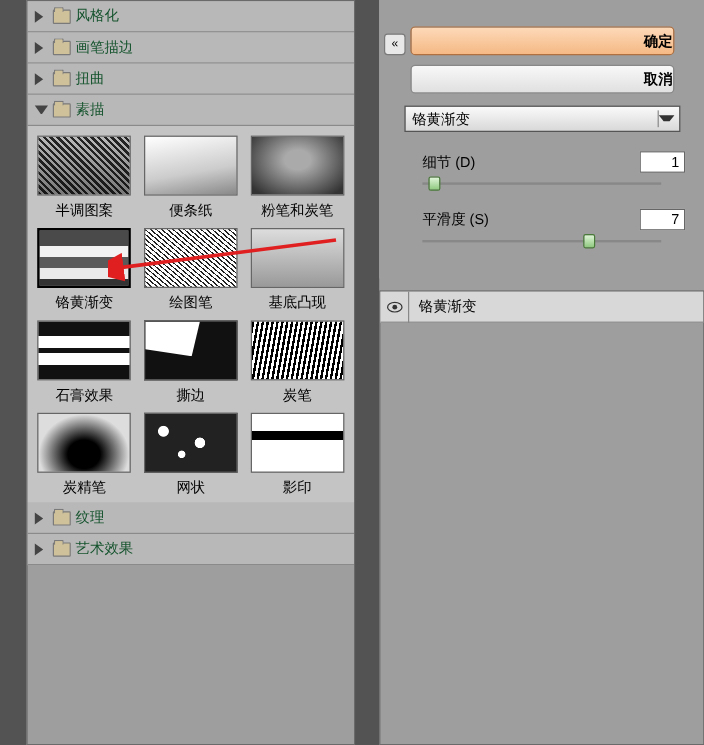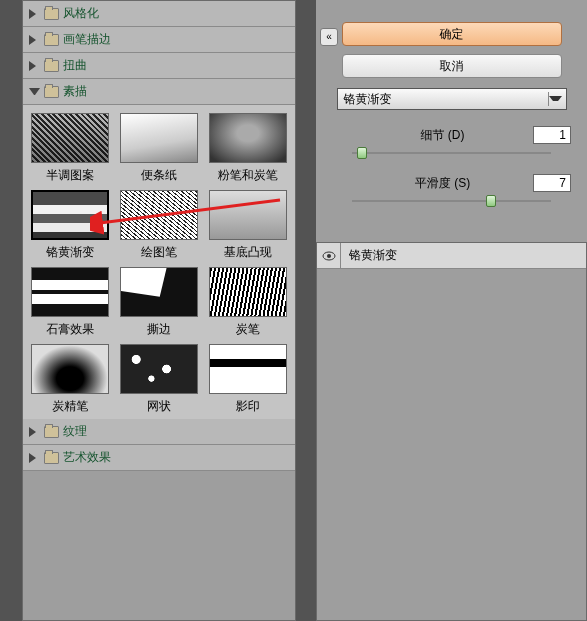--- a/index.html
+++ b/index.html
@@ -16,27 +16,27 @@
   .tri.open::before { content: ""; display: block; border-top: 7px solid #444; border-left: 5px solid transparent; border-right: 5px solid transparent; margin-top: 2px; }
   .folder-icon { width: 15px; height: 12px; background: #cfc19a; border: 1px solid #7a7a7a; border-radius: 1px; margin-right: 4px; position: relative; }
   .folder-icon::before { content: ""; position: absolute; top: -3px; left: 0; width: 6px; height: 3px; background: #cfc19a; border: 1px solid #7a7a7a; border-bottom: none; border-radius: 1px 1px 0 0; }
   .cat-label { color: #14532d; }
   .thumbs { background: #c4c4c4; padding: 8px 6px 4px 6px; display: grid; grid-template-columns: repeat(3, 1fr); gap: 6px 6px; }
   .thumb-item { display: flex; flex-direction: column; align-items: center; cursor: pointer; }
   .thumb { width: 78px; height: 50px; border: 1px solid #666; background: #ddd; position: relative; overflow: hidden; }
   .thumb-item.selected .thumb { border: 2px solid #000; }
   .thumb-label { margin-top: 4px; color: #000; text-align: center; }
   .right-top { padding: 22px 16px 10px 16px; background: #9e9e9e; }
-  .btn { display: block; width: 220px; height: 24px; margin: 0 auto 8px auto; border: 1px solid #888; border-radius: 4px; background: linear-gradient(#f8f8f8,#e0e0e0); cursor: pointer; text-align: center; line-height: 22px; }
+  .btn { display: block; width: 220px; height: 24px; margin: 0 auto 8px auto; border: 1px solid #888; border-radius: 4px; background: linear-gradient(#f8f8f8,#e0e0e0); cursor: pointer; text-align: right; line-height: 22px; font-weight: bold; }
   .btn.ok { background: linear-gradient(#fdd9b8,#f5b985); border-color: #b07040; }
   .dropdown { width: 230px; height: 22px; margin: 10px auto 16px auto; border: 1px solid #555; background: linear-gradient(#fafafa,#d8d8d8); display: flex; align-items: center; padding: 0 6px; cursor: pointer; position: relative; }
   .dropdown .dd-arrow { position: absolute; right: 4px; top: 3px; width: 14px; height: 14px; border-left: 1px solid #888; text-align: center; }
   .dd-arrow::before { content: ""; display: block; margin: 4px auto 0 auto; border-top: 5px solid #333; border-left: 4px solid transparent; border-right: 4px solid transparent; }
   .param { display: flex; align-items: center; margin: 6px 0 2px 20px; }
-  .param-label { flex: 1; text-align: center; }
+  .param-label { flex: 1; }
   .param-input { width: 38px; height: 18px; border: 1px solid #666; background: #fff; text-align: right; padding: 0 4px; }
   .slider { position: relative; height: 14px; margin: 2px 20px 14px 20px; }
   .slider-track { position: absolute; top: 6px; left: 0; right: 0; height: 2px; background: #888; }
   .slider-thumb { position: absolute; top: 1px; width: 10px; height: 12px; background: linear-gradient(#dff5d8,#8fc97f); border: 1px solid #4a7a3a; border-radius: 2px; transform: translateX(-5px); }
   .right-bottom { margin-top: 10px; border: 1px solid #6a6a6a; background: #9e9e9e; flex: 1; }
   .layer-row { display: flex; align-items: center; background: #d8d8d8; border-bottom: 1px solid #888; height: 26px; }
   .eye { width: 24px; height: 26px; border-right: 1px solid #888; display: flex; align-items: center; justify-content: center; cursor: pointer; }
   .eye svg { width: 14px; height: 10px; }
   .layer-label { padding-left: 8px; }
   

